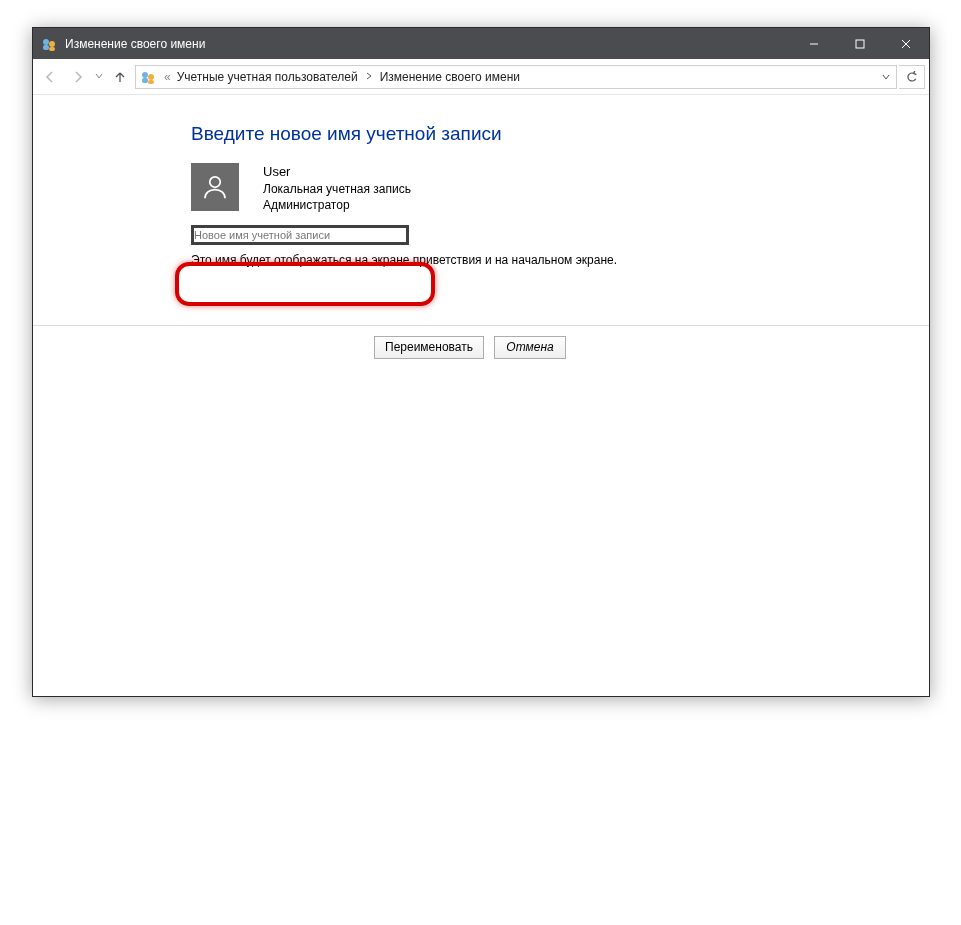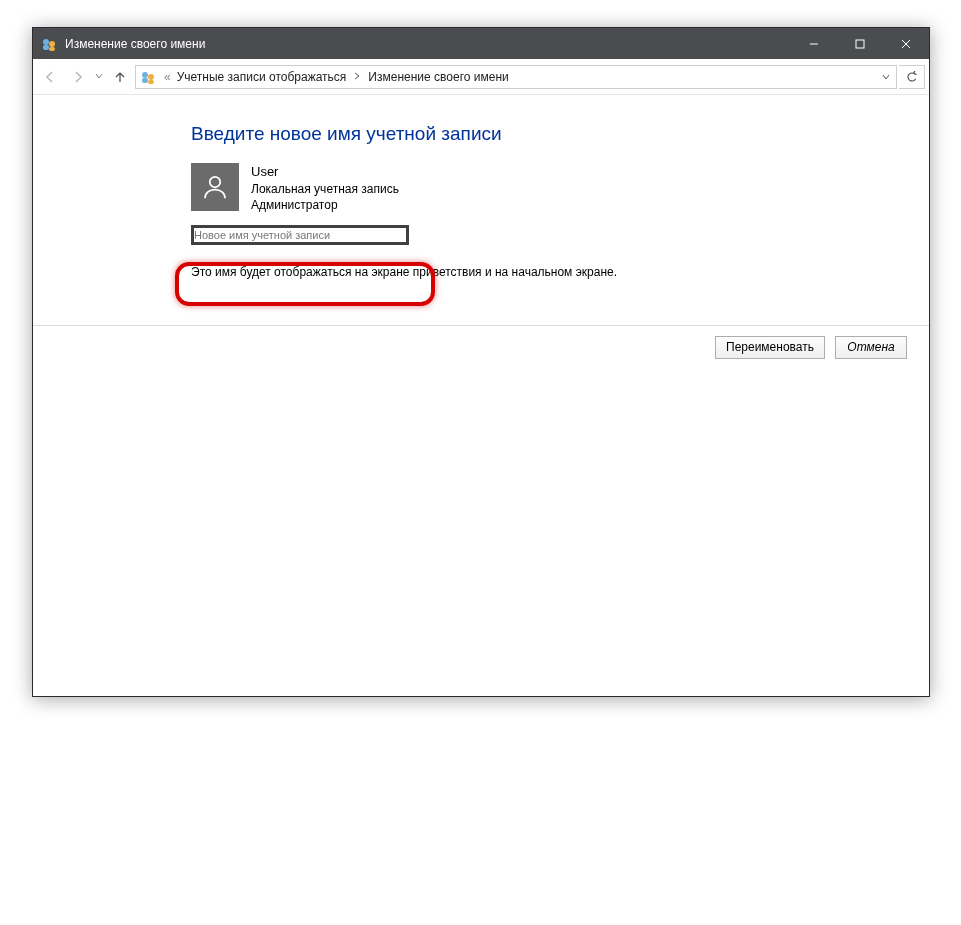--- a/index.html
+++ b/index.html
@@ -109,21 +109,21 @@
   }
   .heading {
     color: #003399;
     font-size: 19px;
     margin-left: 158px;
     margin-bottom: 18px;
   }
   .user-block {
     display: flex;
     margin-left: 158px;
-    gap: 12px;
+    gap: 24px;
     align-items: flex-start;
     margin-bottom: 12px;
   }
   .avatar {
     width: 48px; height: 48px;
     background: #6b6b6b;
     display:flex; align-items:center; justify-content:center;
   }
   .avatar svg { width: 30px; height: 30px; stroke:#fff; fill:none; stroke-width:1.4; }
   .user-text { font-size: 12px; color:#000; line-height: 1.35; }
@@ -146,31 +146,31 @@
     border: 3px solid #404040;
     font-size: 11px;
     padding: 0 0;
     color: #777;
     background:#fff;
     outline:none;
   }
   .name-input::placeholder { color:#777; }
   .hint {
     margin-left: 158px;
-    margin-top: 20px;
+    margin-top: 8px;
     font-size: 12px;
     color: #000;
   }
   
   .footer {
     border-top: 1px solid #dcdcdc;
     height: 44px;
     display:flex;
     align-items:center;
-    justify-content:flex-end;
+    justify-content:center;
     padding-right: 22px;
     gap: 10px;
     background:#fff;
   }
   .btn {
     min-width: 110px;
     height: 23px;
     border: 1px solid #adadad;
     background: linear-gradient(#fdfdfd,#efefef);
     font-size: 12px;
@@ -240,21 +240,21 @@
     <div class="address-box">
       <span class="bc-icon">
         <svg viewBox="0 0 16 16">
             <circle cx="5" cy="6" r="3" fill="#6fb3e0"></circle>
             <circle cx="11" cy="8" r="3" fill="#f0b040"></circle>
             <rect x="2" y="9" width="6" height="5" rx="2" fill="#6fb3e0"></rect>
             <rect x="8" y="11" width="6" height="4" rx="2" fill="#f0b040"></rect>
           </svg>
       </span>
       <span class="pre">«</span>
-      <span>Учетные записи отображаться</span>
+      <span>Учетные учетная пользователей</span>
       <span class="chev">
         <svg width="6" height="8" viewBox="0 0 6 8">
             <path d="M1 1 L5 4 L1 7" fill="none" stroke="#555" stroke-width="1"></path>
           </svg>
       </span>
       <span>Изменение своего имени</span>
       <span class="bc-end">
         <span class="drop">
           <svg width="8" height="8" viewBox="0 0 8 8">
               <path d="M1 2 L4 6 L7 2" fill="none" stroke="#555" stroke-width="1"></path>

